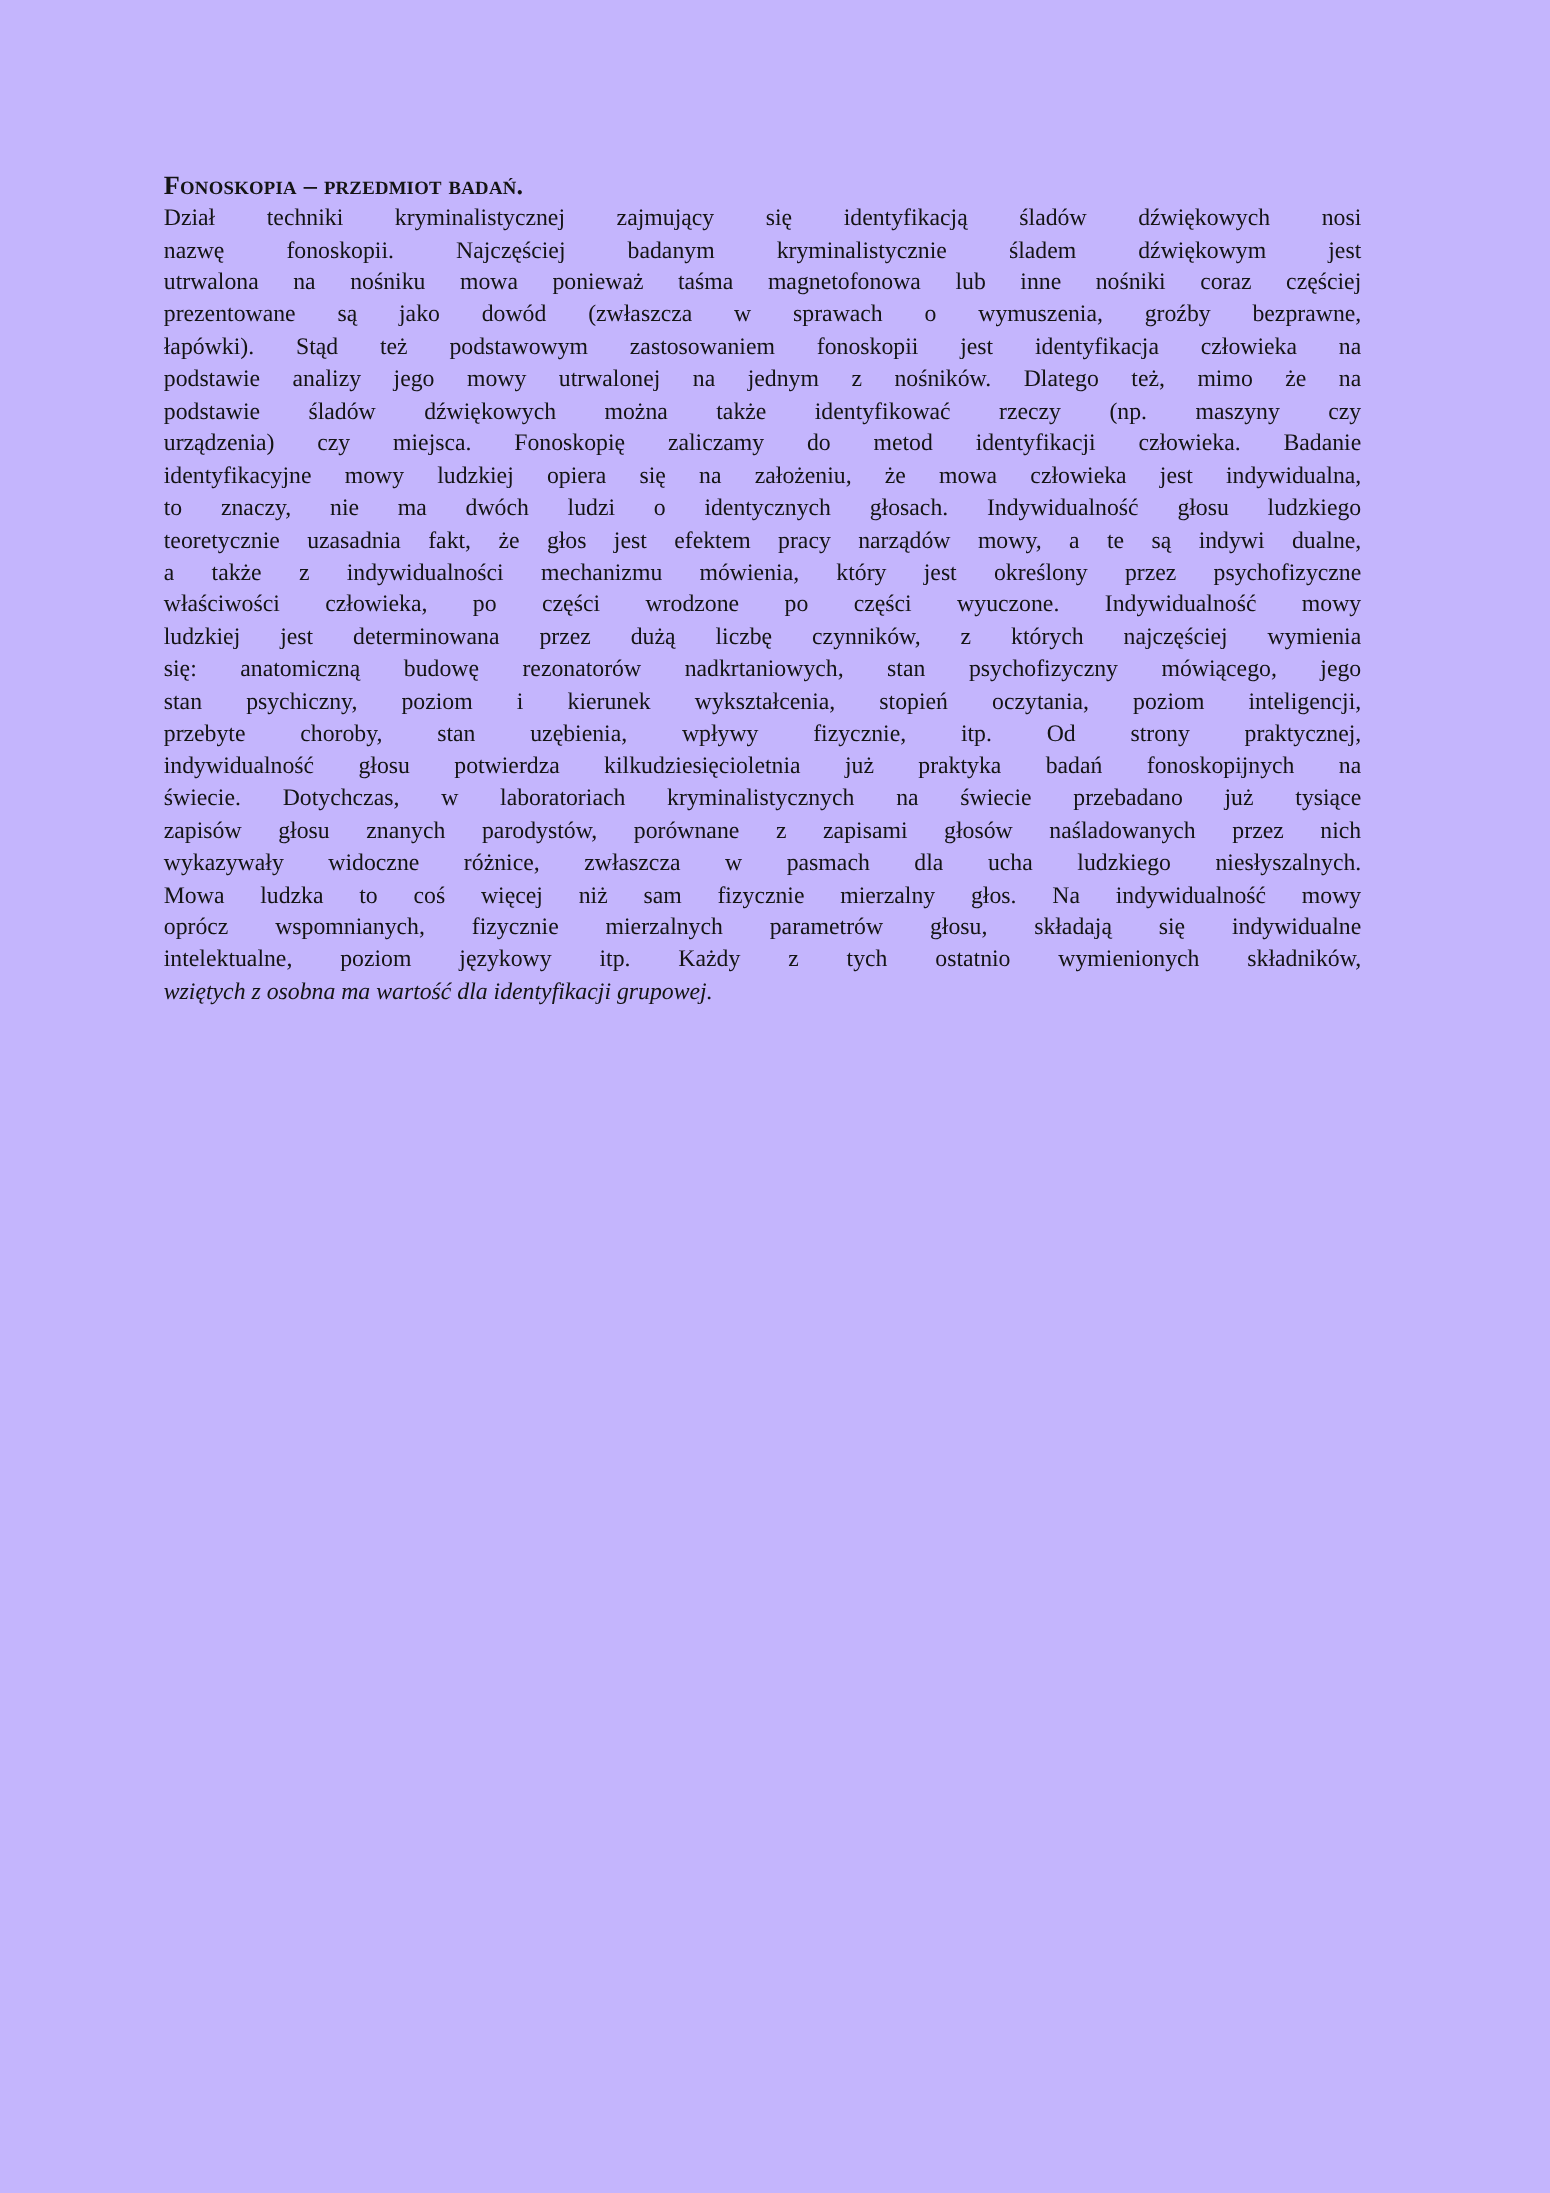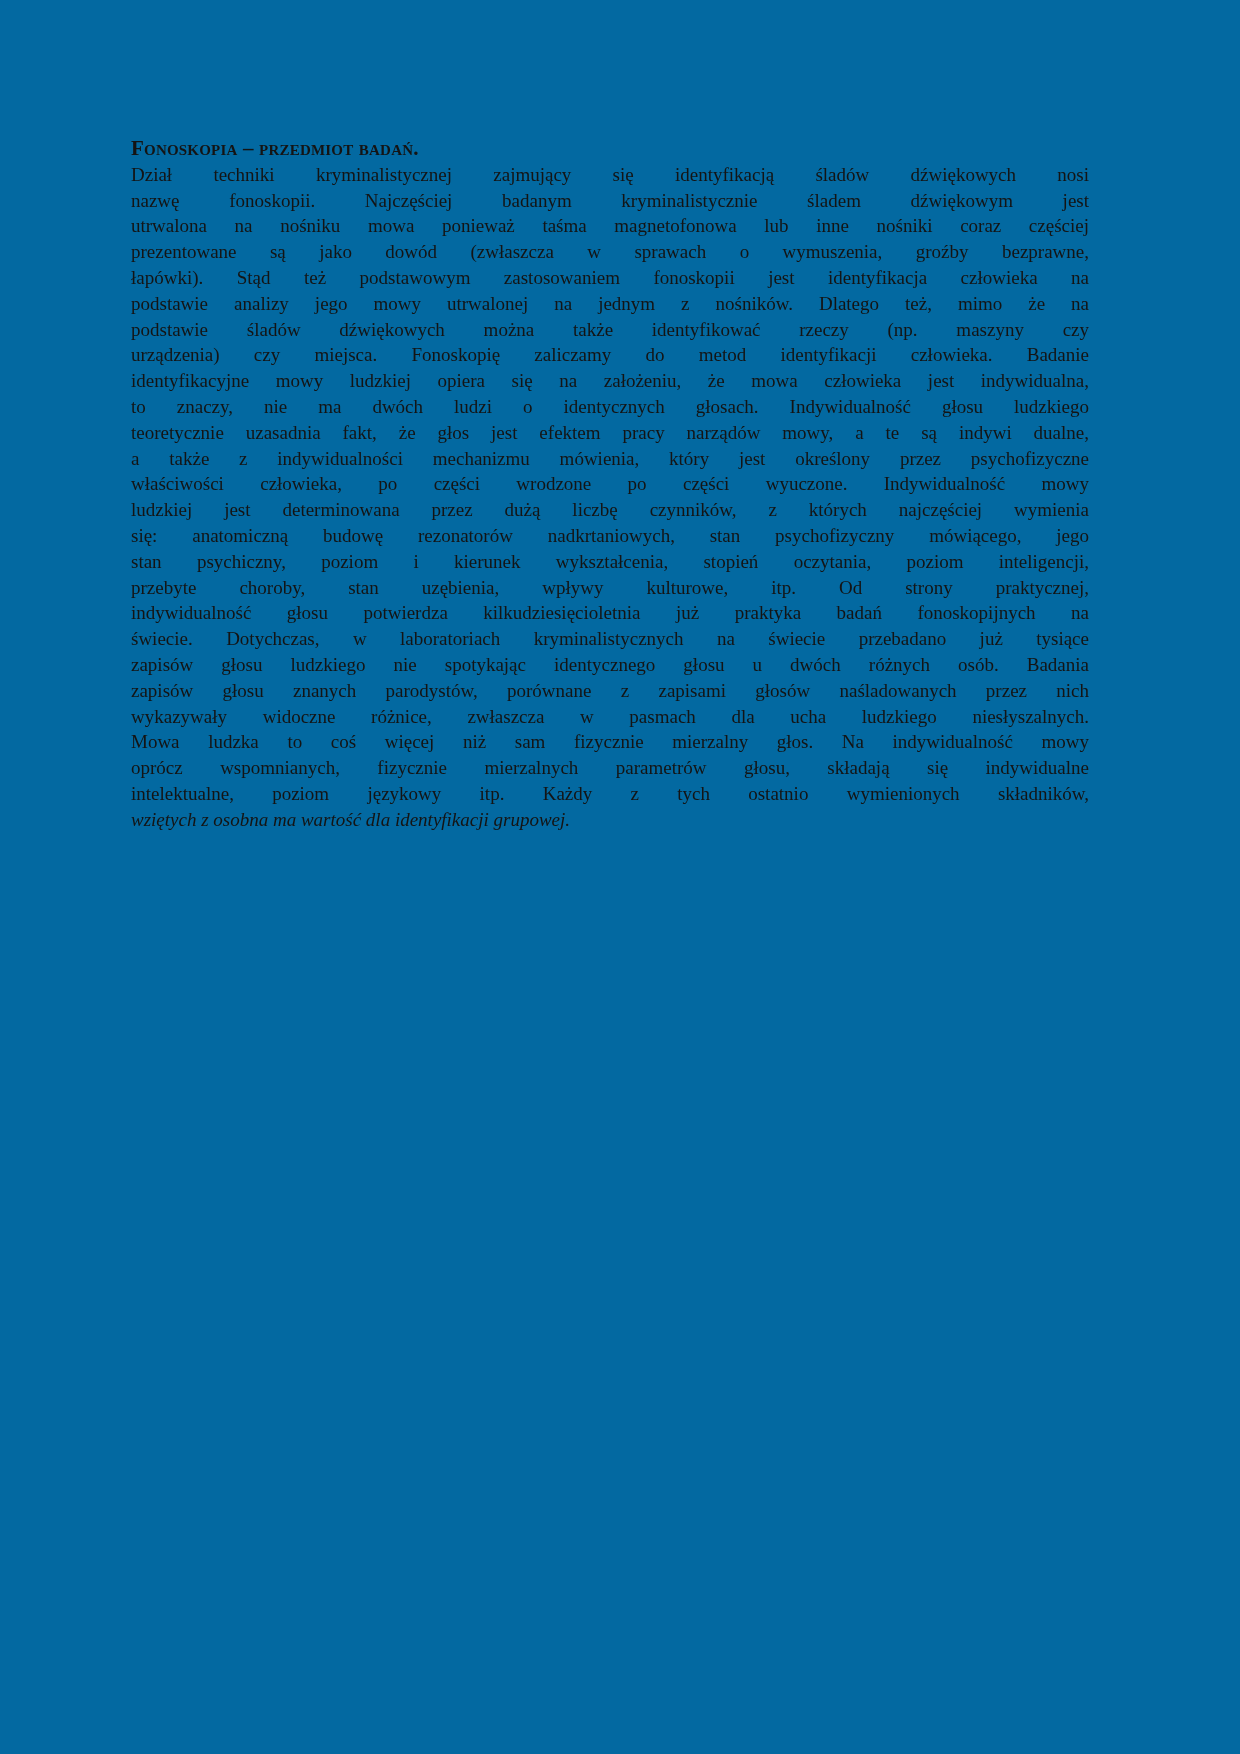--- a/index.html
+++ b/index.html
@@ -4,21 +4,21 @@
 <style>
   html, body {
     margin: 0;
     padding: 0;
     background: #ffffff;
   }
   .sheet {
     position: relative;
     width: 1240px;
     height: 1754px;
-    background: #0369a1;
+    background: #c4b5fd;
     overflow: hidden;
     font-family: "Liberation Serif", "DejaVu Serif", serif;
     color: #141414;
   }
   .text-block {
     position: absolute;
     left: 131px;
     top: 136px;
     width: 958px;
   }
@@ -58,24 +58,23 @@
         <div class="line">podstawie śladów dźwiękowych można także identyfikować rzeczy (np. maszyny czy</div>
         <div class="line">urządzenia) czy miejsca. Fonoskopię zaliczamy do metod identyfikacji człowieka. Badanie</div>
         <div class="line">identyfikacyjne mowy ludzkiej opiera się na założeniu, że mowa człowieka jest indywidualna,</div>
         <div class="line">to znaczy, nie ma dwóch ludzi o identycznych głosach. Indywidualność głosu ludzkiego</div>
         <div class="line">teoretycznie uzasadnia fakt, że głos jest efektem pracy narządów mowy, a te są indywi dualne,</div>
         <div class="line">a także z indywidualności mechanizmu mówienia, który jest określony przez psychofizyczne</div>
         <div class="line">właściwości człowieka, po części wrodzone po części wyuczone. Indywidualność mowy</div>
         <div class="line">ludzkiej jest determinowana przez dużą liczbę czynników, z których najczęściej wymienia</div>
         <div class="line">się: anatomiczną budowę rezonatorów nadkrtaniowych, stan psychofizyczny mówiącego, jego</div>
         <div class="line">stan psychiczny, poziom i kierunek wykształcenia, stopień oczytania, poziom inteligencji,</div>
-        <div class="line">przebyte choroby, stan uzębienia, wpływy kulturowe, itp. Od strony praktycznej,</div>
+        <div class="line">przebyte choroby, stan uzębienia, wpływy fizycznie, itp. Od strony praktycznej,</div>
         <div class="line">indywidualność głosu potwierdza kilkudziesięcioletnia już praktyka badań fonoskopijnych na</div>
         <div class="line">świecie. Dotychczas, w laboratoriach kryminalistycznych na świecie przebadano już tysiące</div>
-        <div class="line">zapisów głosu ludzkiego nie spotykając identycznego głosu u dwóch różnych osób. Badania</div>
         <div class="line">zapisów głosu znanych parodystów, porównane z zapisami głosów naśladowanych przez nich</div>
         <div class="line">wykazywały widoczne różnice, zwłaszcza w pasmach dla ucha ludzkiego niesłyszalnych.</div>
         <div class="line">Mowa ludzka to coś więcej niż sam fizycznie mierzalny głos. Na indywidualność mowy</div>
         <div class="line">oprócz wspomnianych, fizycznie mierzalnych parametrów głosu, składają się indywidualne</div>
         <div class="line">intelektualne, poziom językowy itp. Każdy z tych ostatnio wymienionych składników,</div>
         <div class="line last">wziętych z osobna ma wartość dla identyfikacji grupowej.</div>
       </div>
   </div>
 </div>
 

